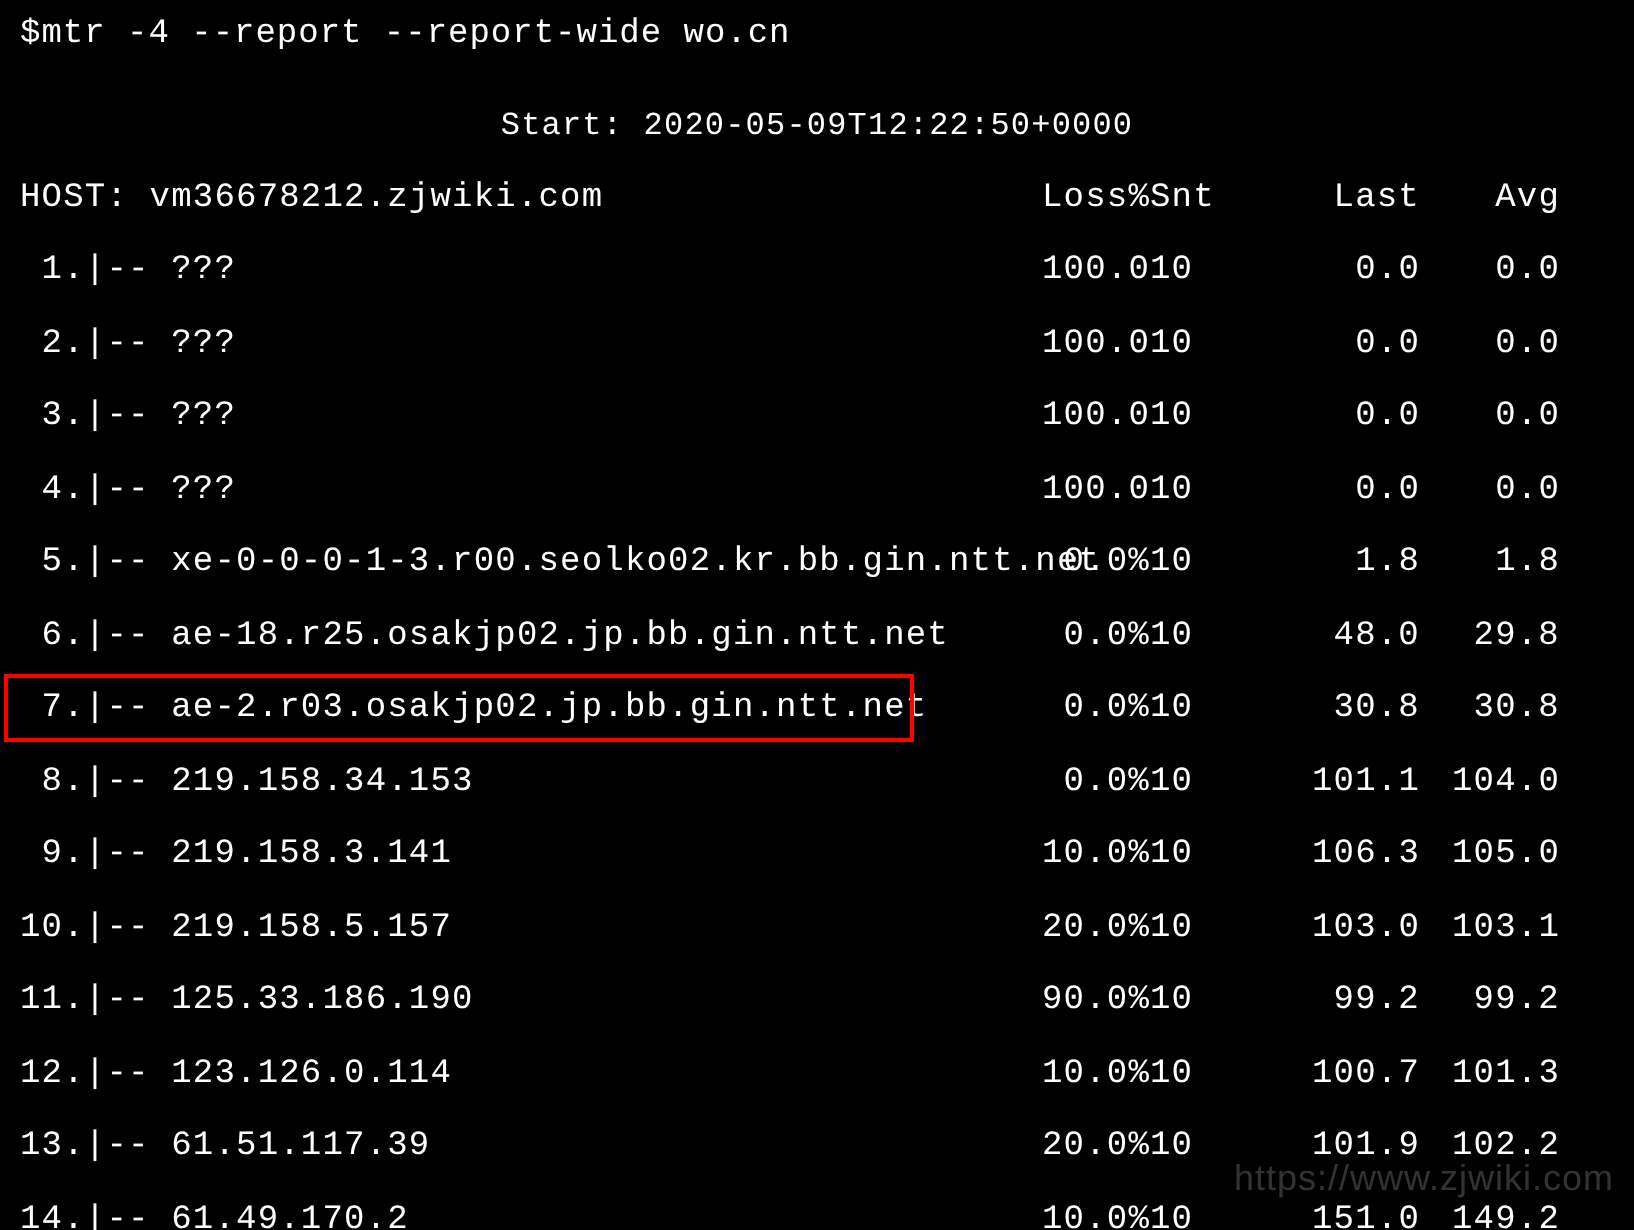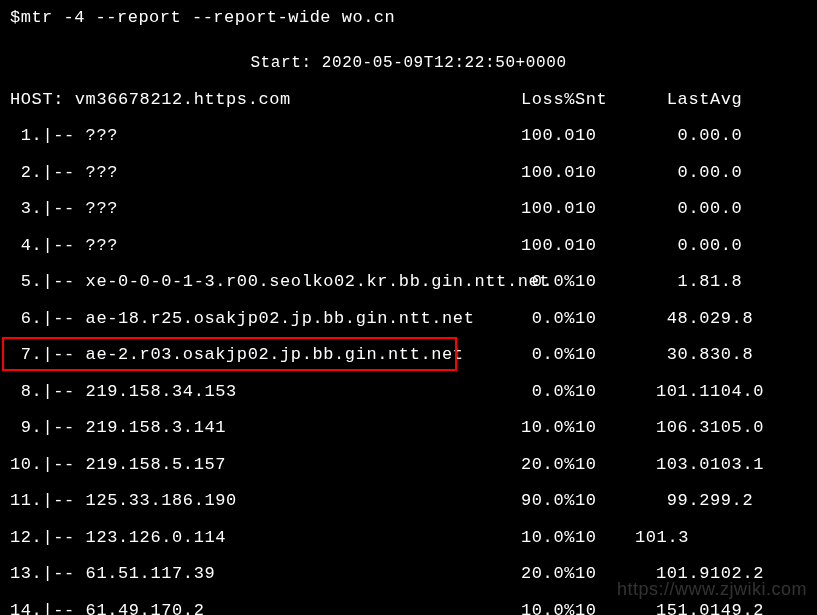--- a/index.html
+++ b/index.html
@@ -52,20 +52,21 @@
     }
     .col-snt {
       width: 60px;
     }
     .col-last {
       width: 75px;
       text-align: right;
     }
     .col-avg {
       width: 70px;
+      text-align: right;
     }
     .highlight-box {
       position: absolute;
       border: 2px solid #ff0000;
       pointer-events: none;
     }
     .watermark {
       position: absolute;
       right: 10px;
       bottom: 15px;
@@ -78,21 +79,21 @@
   </style>
 </head>
 <body>
 
 <div class="cmd-line">$mtr -4 --report --report-wide wo.cn</div>
 
 <div class="content">
   <div class="line">Start: 2020-05-09T12:22:50+0000</div>
 
   <div class="row">
-    <div class="col-host">HOST: vm36678212.https.com</div>
+    <div class="col-host">HOST: vm36678212.zjwiki.com</div>
     <div class="col-loss">Loss%</div>
     <div class="col-snt">Snt</div>
     <div class="col-last">Last</div>
     <div class="col-avg">Avg</div>
   </div>
 
   <div id="hops-container">
       <div class="row">
         <div class="col-host"> 1.|-- ???</div>
         <div class="col-loss">100.0</div>
@@ -168,20 +169,21 @@
         <div class="col-host">11.|-- 125.33.186.190</div>
         <div class="col-loss">90.0%</div>
         <div class="col-snt">10</div>
         <div class="col-last">99.2</div>
         <div class="col-avg">99.2</div>
       </div>
       <div class="row">
         <div class="col-host">12.|-- 123.126.0.114</div>
         <div class="col-loss">10.0%</div>
         <div class="col-snt">10</div>
+        <div class="col-last">100.7</div>
         <div class="col-avg">101.3</div>
       </div>
       <div class="row">
         <div class="col-host">13.|-- 61.51.117.39</div>
         <div class="col-loss">20.0%</div>
         <div class="col-snt">10</div>
         <div class="col-last">101.9</div>
         <div class="col-avg">102.2</div>
       </div>
       <div class="row">

